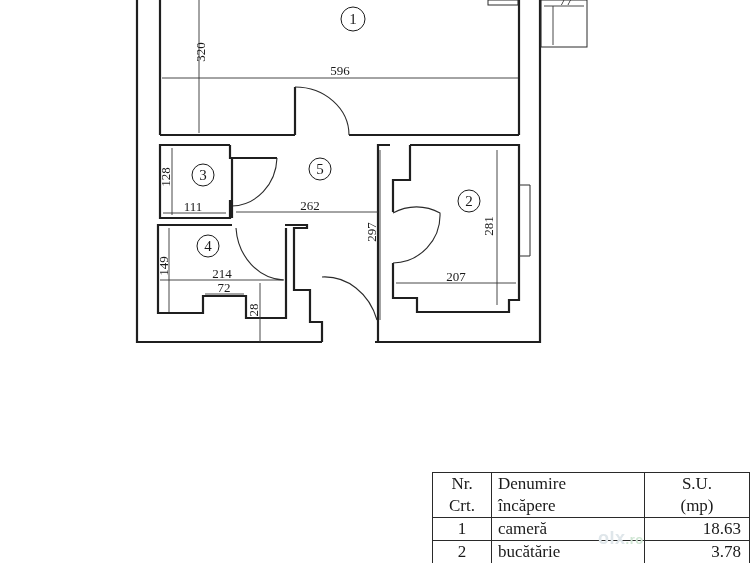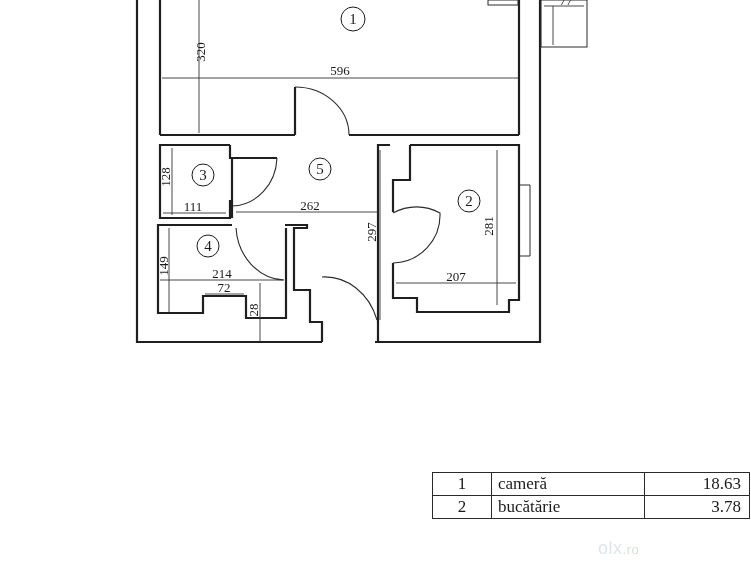--- a/index.html
+++ b/index.html
@@ -11,21 +11,21 @@
   .arc { fill:none; stroke:#2a2a2a; stroke-width:1.1; }
   .lbl { font-family:"Liberation Serif", serif; font-size:13px; fill:#1a1a1a; }
   .num { font-family:"Liberation Serif", serif; font-size:15px; fill:#1a1a1a; }
   .circ { fill:none; stroke:#1a1a1a; stroke-width:1; }
   #area-table { position:absolute; left:432px; top:472px; border-collapse:collapse; font-family:"Liberation Serif", serif; font-size:17px; color:#1a1a1a; }
   #area-table td, #area-table th { border:1.2px solid #2a2a2a; font-weight:normal; padding:0 6px; line-height:22px; vertical-align:top; }
   #area-table .c1 { width:46px; text-align:center; }
   #area-table .c2 { width:140px; text-align:left; }
   #area-table .c3 { width:90px; text-align:center; }
   #area-table .val { text-align:right; padding-right:8px; }
-  #watermark { position:absolute; left:598px; top:528px; font-family:"Liberation Sans", sans-serif; font-size:18px; color:#dfe6ea; font-weight:normal; letter-spacing:0.5px; pointer-events:none;margin-top:10px; }
+  #watermark { position:absolute; left:598px; top:528px; font-family:"Liberation Sans", sans-serif; font-size:18px; color:#dfe6ea; font-weight:bold; letter-spacing:0.5px; pointer-events:none; }
   #watermark .ro { color:#cfe6d3; font-size:13px; }
 </style>
 </head>
 <body>
 
 <svg id="plan" viewBox="0 0 751 563" xmlns="http://www.w3.org/2000/svg">
 
   <g>
     <polyline class="wall" points="137,0 137,342 322,342"></polyline>
     <polyline class="wall" points="375,342 540,342 540,0"></polyline>
@@ -120,20 +120,25 @@
   <text class="lbl" x="0" y="0" transform="translate(493,226) rotate(-90)" text-anchor="middle">281</text>
   <text class="lbl" x="456" y="281" text-anchor="middle">207</text>
   <text class="lbl" x="0" y="0" transform="translate(168,266) rotate(-90)" text-anchor="middle" font-size="12">149</text>
   <text class="lbl" x="222" y="278" text-anchor="middle">214</text>
   <text class="lbl" x="224" y="292" text-anchor="middle" font-size="12">72</text>
   <text class="lbl" x="0" y="0" transform="translate(258,310) rotate(-90)" text-anchor="middle" font-size="12">28</text>
 </svg>
 
 <table id="area-table">
   <tbody>
+      <tr>
+    <th class="c1"><span>Nr.</span><br><span>Crt.</span></th>
+    <th class="c2"><span>Denumire</span><br><span>încăpere</span></th>
+    <th class="c3"><span>S.U.</span><br><span>(mp)</span></th>
+  </tr>
   <tr>
     <td class="c1">1</td>
     <td class="c2">cameră</td>
     <td class="c3 val">18.63</td>
   </tr>
   <tr>
     <td class="c1">2</td>
     <td class="c2">bucătărie</td>
     <td class="c3 val">3.78</td>
   </tr>

